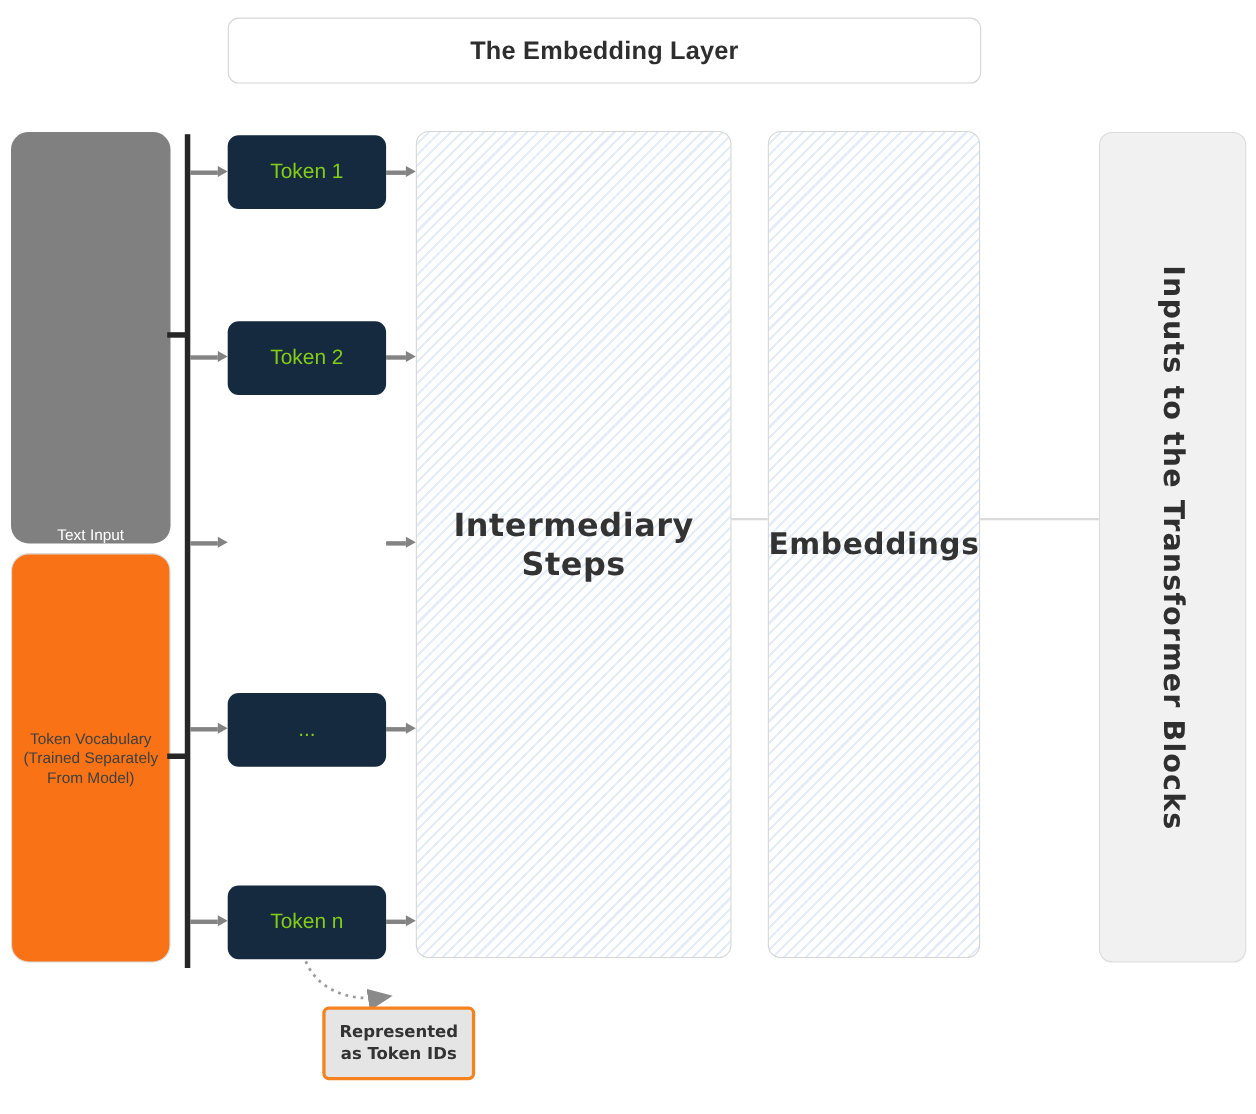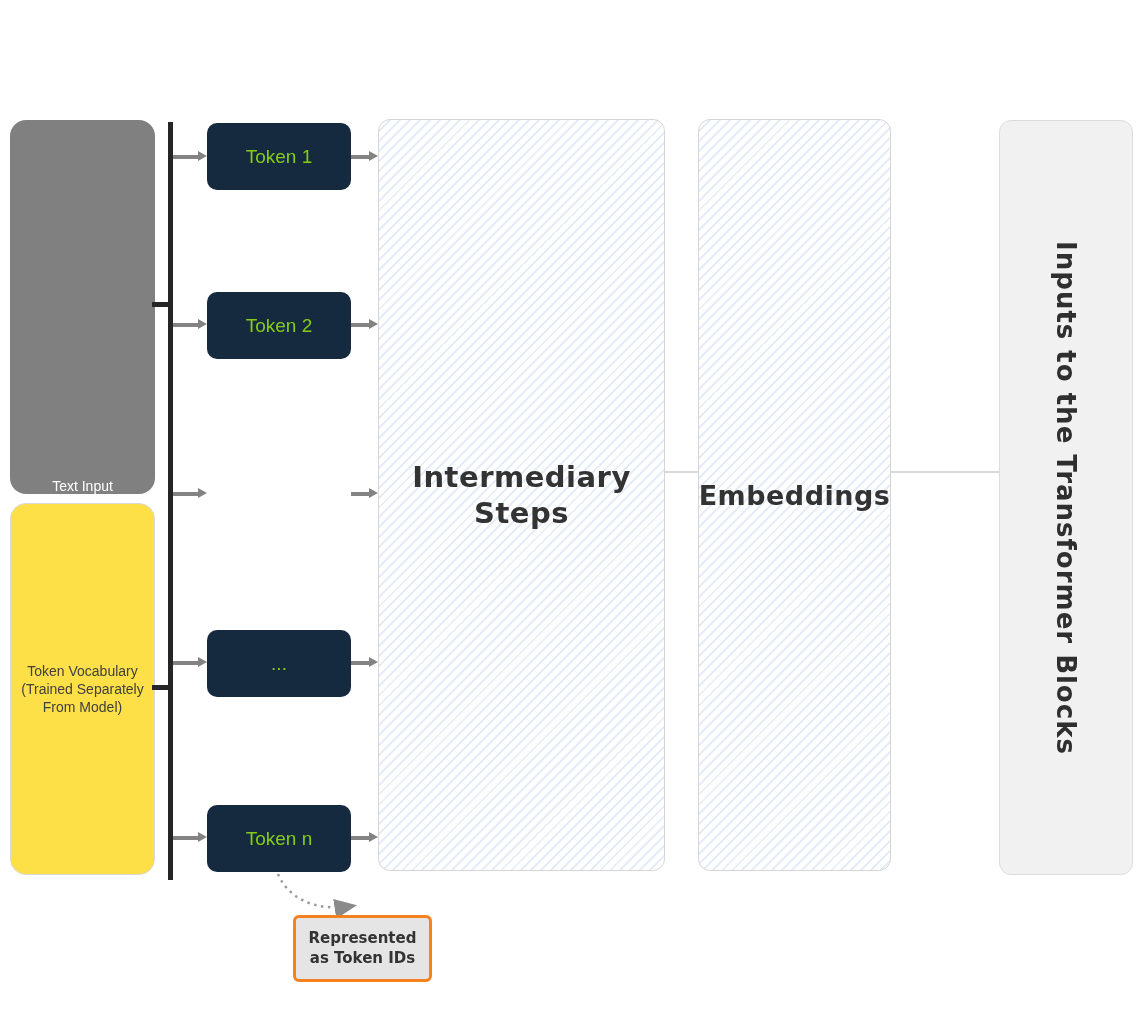--- a/index.html
+++ b/index.html
@@ -38,21 +38,21 @@
     background: #808080;
     border-radius: 16px;
     display: flex; align-items: flex-end; justify-content: center;
     color: #ffffff;
     font-size: 14px;
   }
   .vocab-box {
     position: absolute;
     left: 10px; top: 503px;
     width: 145px; height: 372px;
-    background: #fde047;
+    background: #f97316;
     border: 1.5px solid #d9d9d9;
     border-radius: 16px;
     display: flex; align-items: center; justify-content: center;
     color: #404040;
     font-size: 14px;
     text-align: center;
     padding: 0 10px;
     box-sizing: border-box;
     line-height: 1.3;
   }
@@ -191,20 +191,23 @@
     text-align: center;
     max-width: 115px;
     line-height: 1.3;
   }
 </style>
 </head>
 <body>
 
 <div class="canvas">
 
+  <div class="title-box">
+    <div class="title-text">The Embedding Layer</div>
+  </div>
 
   <div class="text-input-box">
     <span>Text Input</span>
   </div>
   <div class="vocab-box">
     <span>Token Vocabulary (Trained Separately From Model)</span>
   </div>
 
   <div class="vbar"></div>
   <div class="hconn c1"></div>

